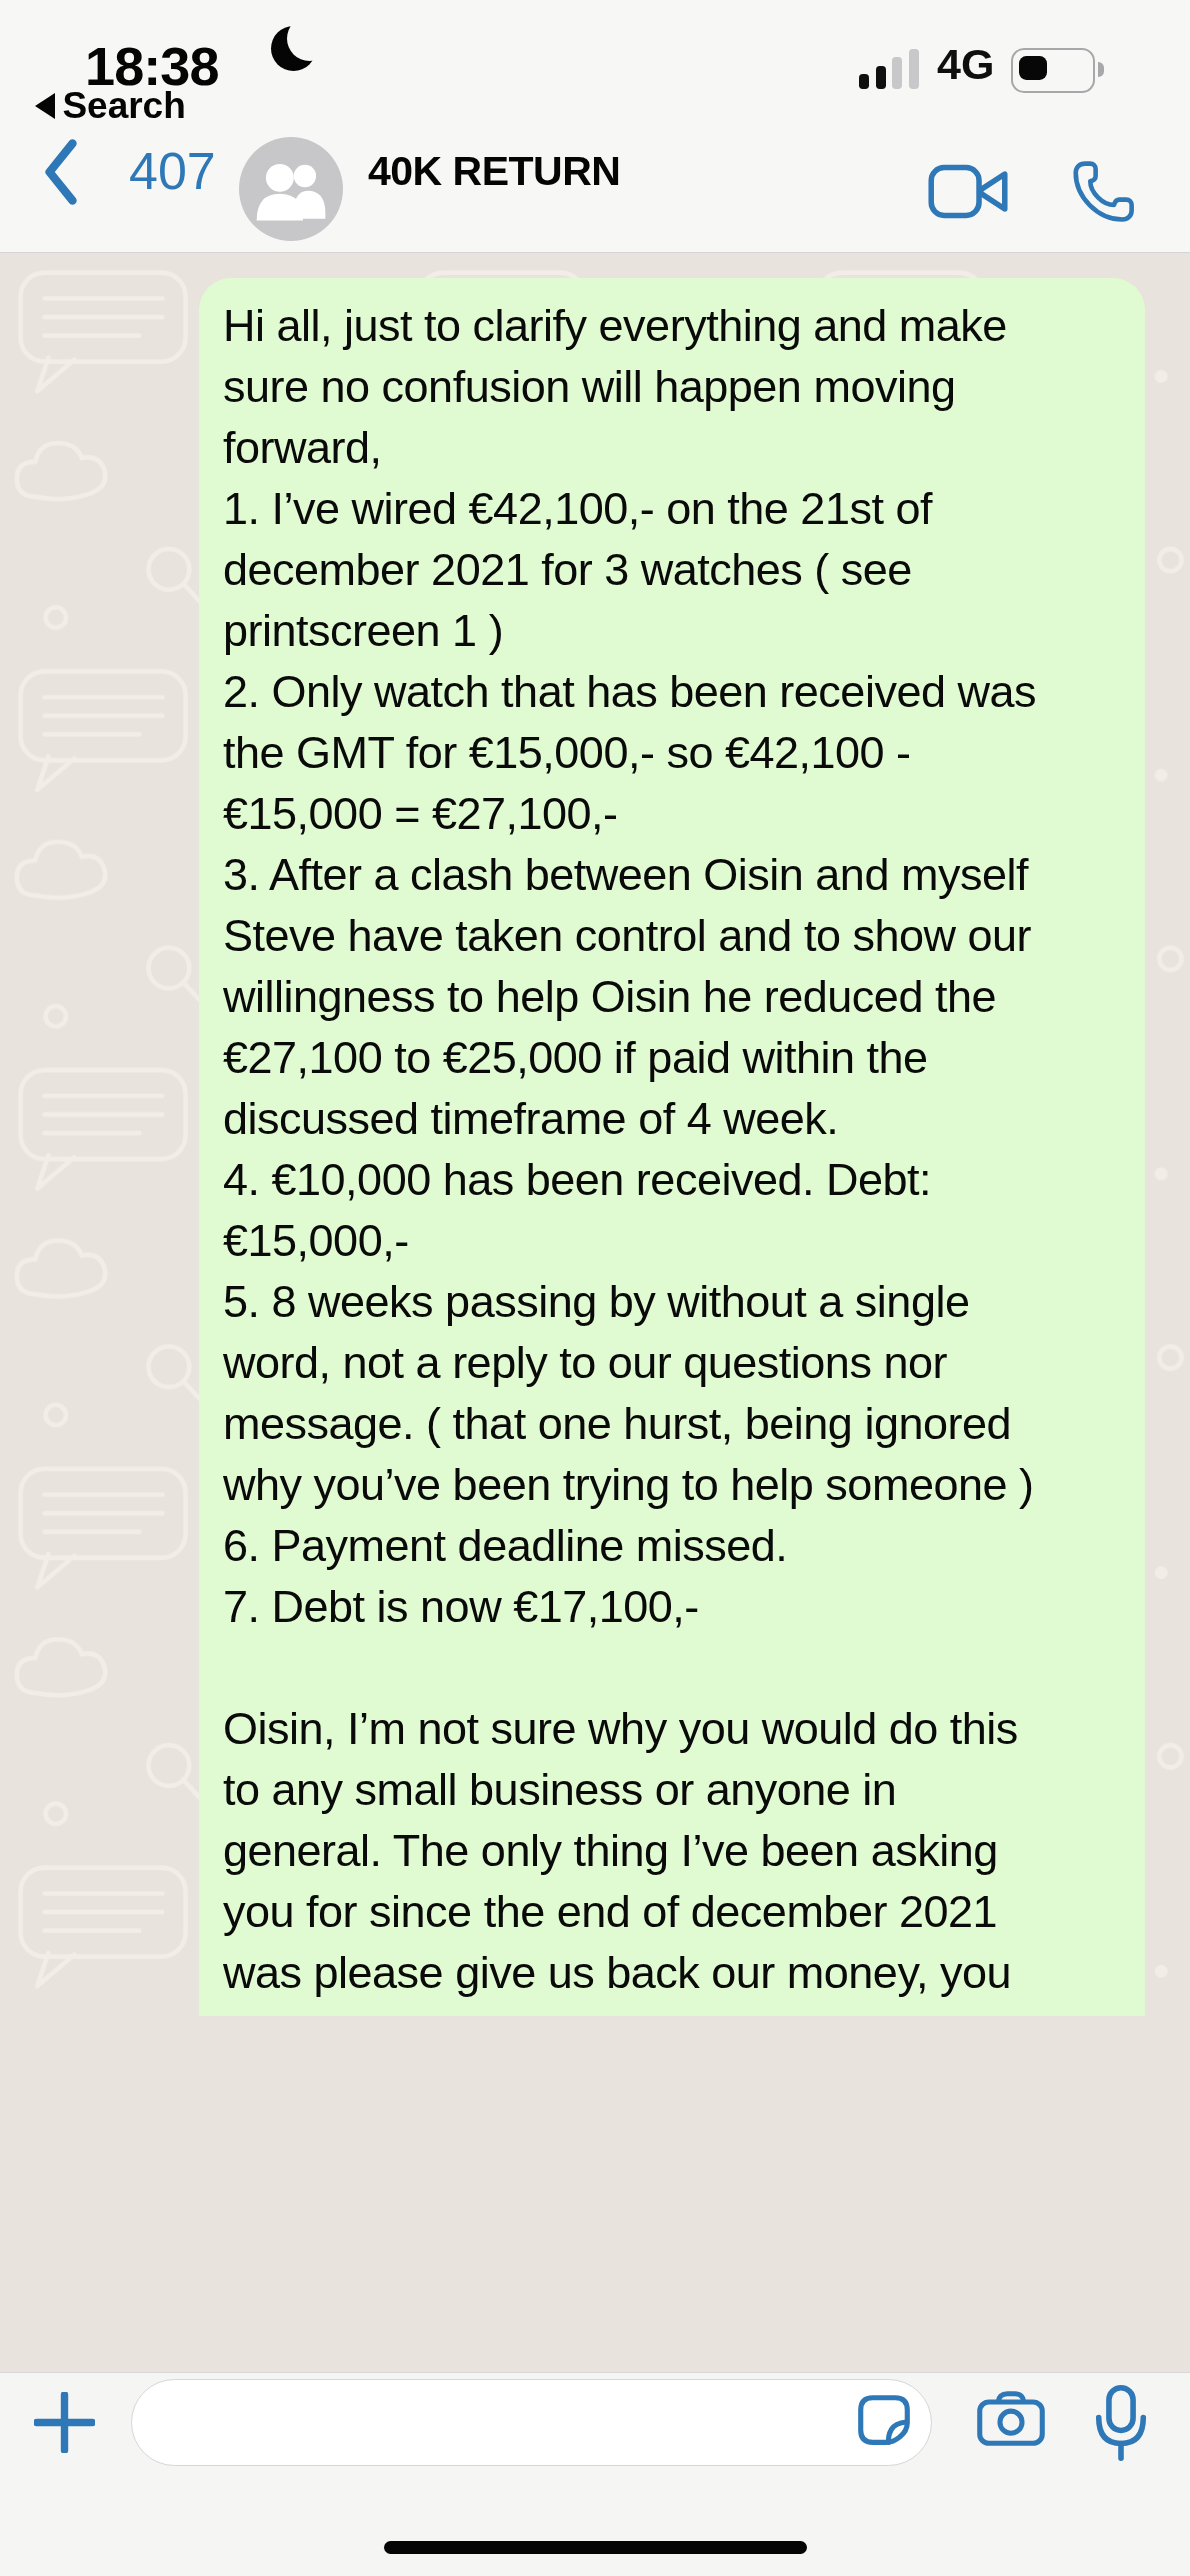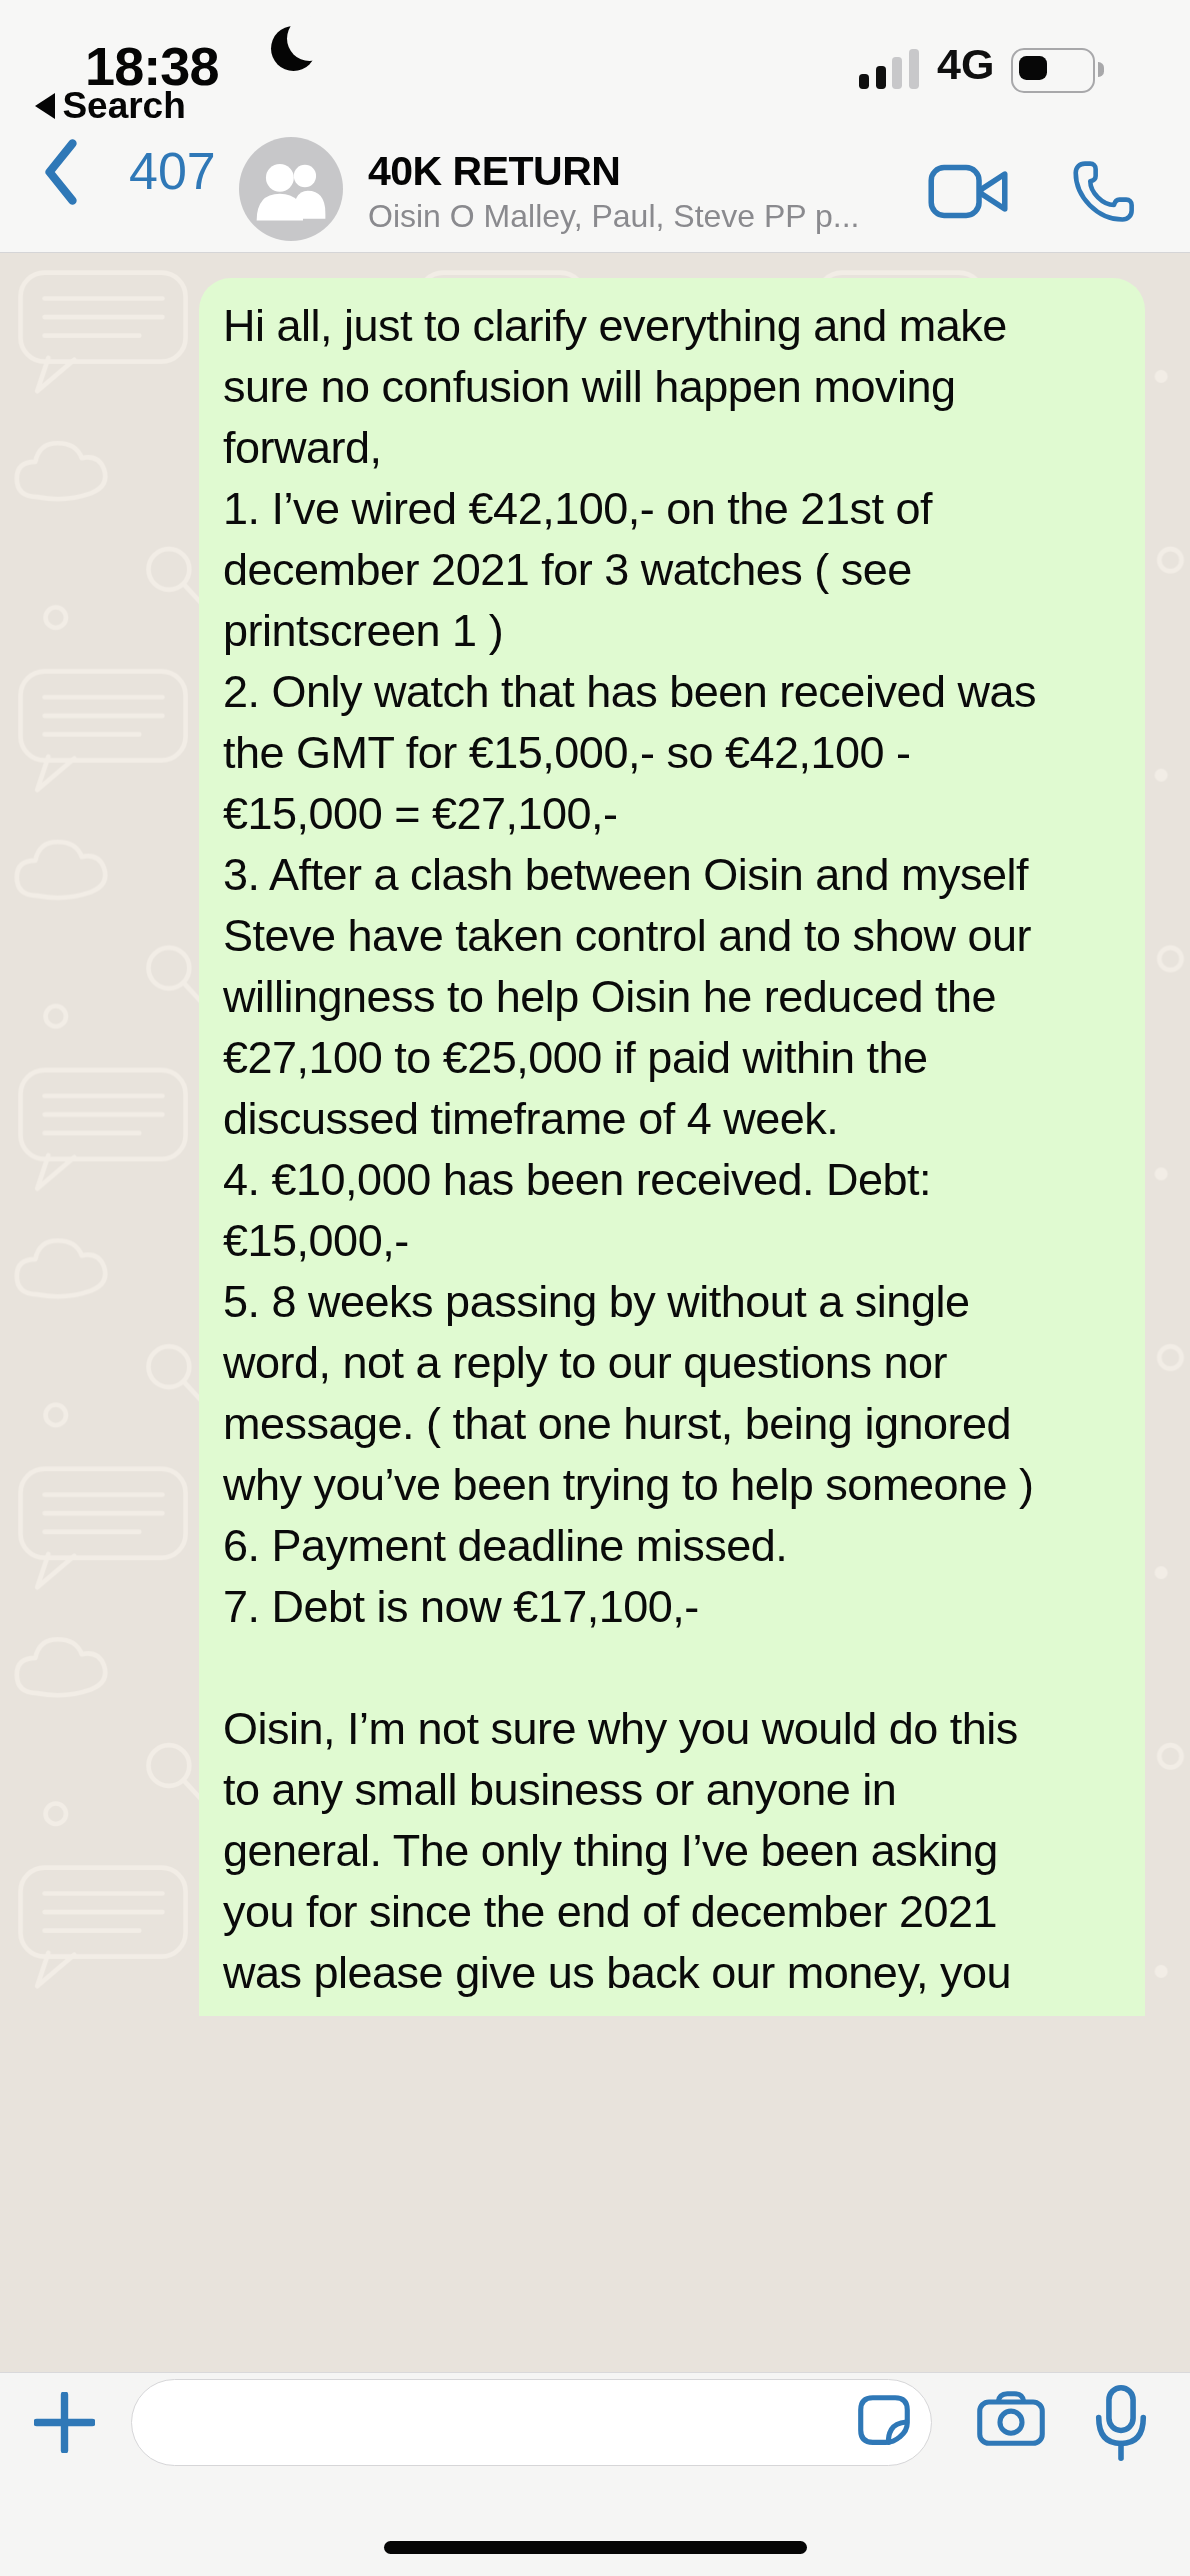--- a/index.html
+++ b/index.html
@@ -93,21 +93,20 @@
 
     <div class="avatar">
       <svg class="ico" width="104" height="104" viewBox="0 0 112 112">
         <circle cx="71" cy="42" r="12" fill="#FFFFFF"></circle>
         <path d="M58 88 Q58 58 74 58 Q93 58 93 82 L93 88 Z" fill="#FFFFFF"></path>
         <circle cx="44" cy="44" r="15" fill="#FFFFFF"></circle>
         <path d="M19 90 Q19 61 44 61 Q69 61 69 90 Z" fill="#FFFFFF"></path>
       </svg>
     </div>
     <div class="gtitle">40K RETURN</div>
-    <div class="gsub">Oisin O Malley, Paul, Steve PP p...</div>
 
     <div class="hicon" style="left:927px;top:163px;">
       <svg class="ico" width="82" height="57" viewBox="0 0 88 62">
         <rect x="4" y="5" width="52" height="52" rx="14" fill="none" stroke="#2F78B7" stroke-width="6"></rect>
         <path d="M58 29 L84 12 L84 50 L58 33 Z" fill="none" stroke="#2F78B7" stroke-width="6" stroke-linejoin="round"></path>
       </svg>
     </div>
     <div class="hicon" style="left:1065px;top:156px;">
       <svg class="ico" width="72" height="72" viewBox="0 0 94 94">
         <path d="M14 22 C14 15 19 10 26 10 L33 10 C37 10 40 13 40 17 L40 26 C40 30 37 32 33 33 C33 40 37 48 43 54 C49 60 57 64 64 64 C65 60 67 57 71 57 L80 57 C84 57 87 60 87 64 L87 71 C87 78 82 83 75 83 C43 83 14 54 14 22 Z" fill="none" stroke="#2F78B7" stroke-width="6" stroke-linejoin="round"></path>

